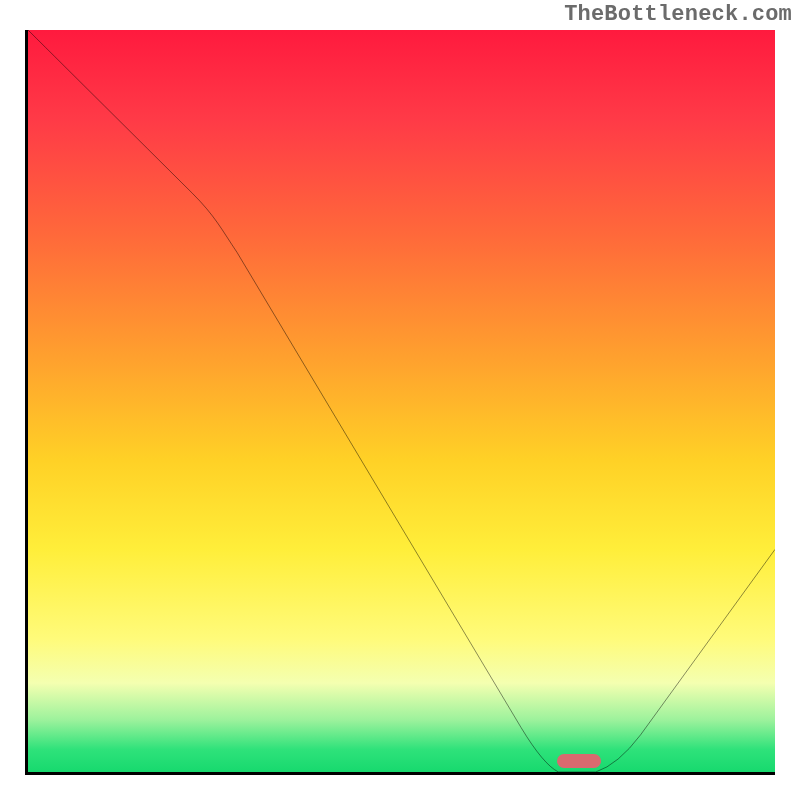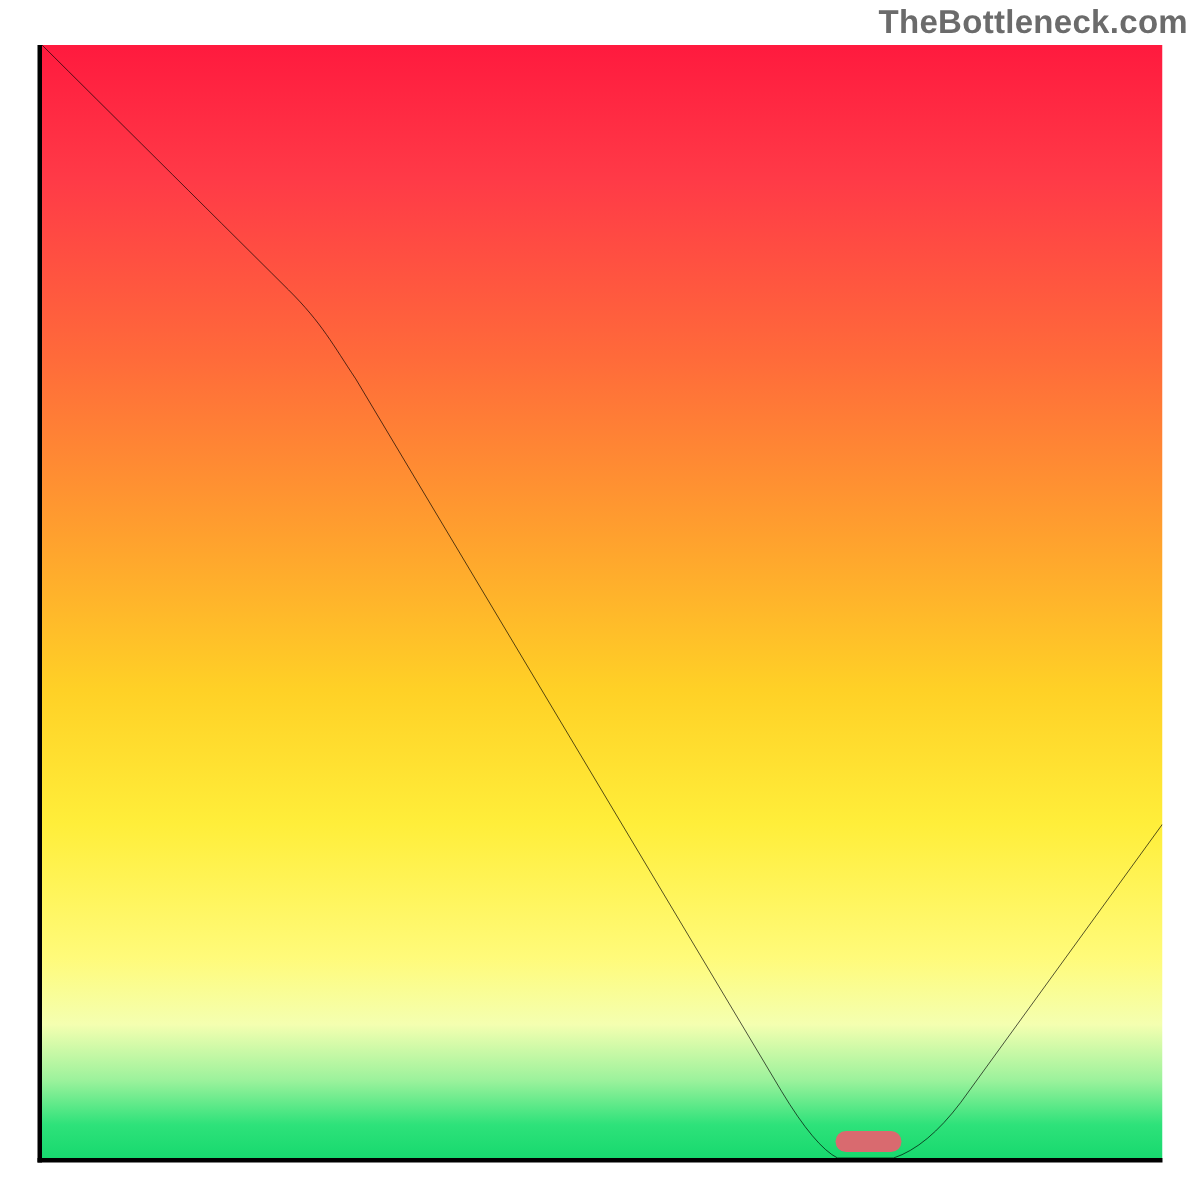--- a/index.html
+++ b/index.html
@@ -7,20 +7,21 @@
     padding: 0;
     width: 800px;
     height: 800px;
     background: #ffffff;
     font-family: Arial, Helvetica, sans-serif;
   }
   .canvas {
     position: relative;
     width: 800px;
     height: 800px;
+    font-family: Liberation Mono, monospace;
   }
   .watermark {
     position: absolute;
     top: 2px;
     right: 8px;
     font-size: 22px;
     font-weight: 600;
     color: #6b6b6b;
     letter-spacing: 0.2px;
   }

